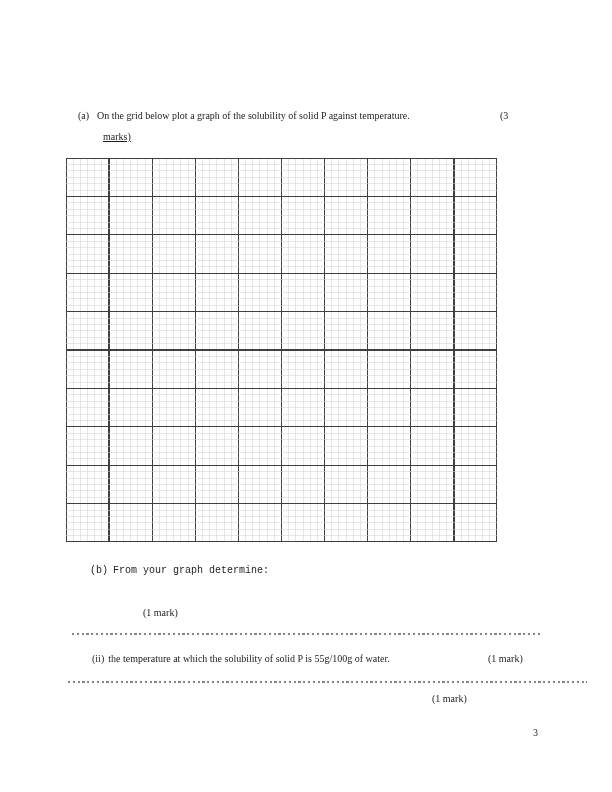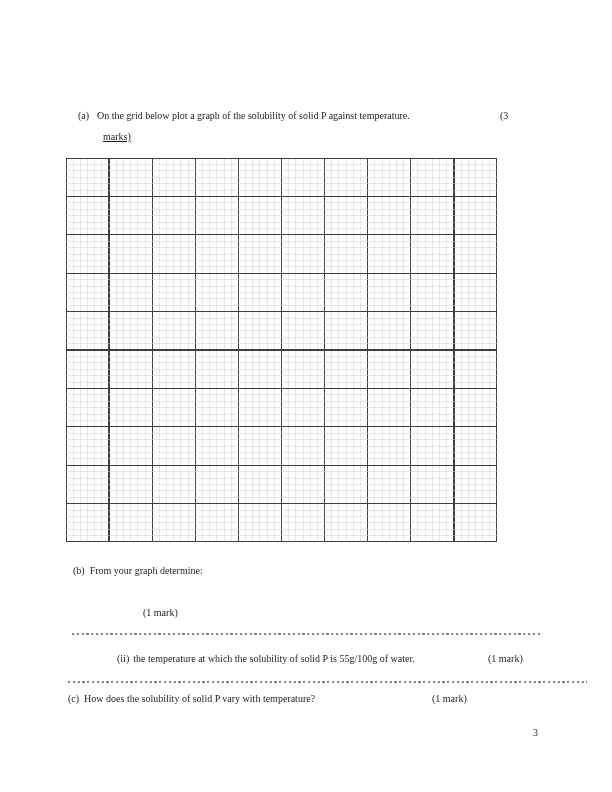--- a/index.html
+++ b/index.html
@@ -39,24 +39,24 @@
     position: absolute;
     height: 2px;
     background: repeating-linear-gradient(90deg, #858585 0px, #858585 2.2px, transparent 2.2px, transparent 4.8px);
   }
   .dotted-1 { left: 72px; top: 633px; width: 470px; }
   .dotted-2 { left: 68px; top: 681px; width: 519px; }
 
   .qa-line1   { left: 78px;  top: 110px; }
   .qa-marks1  { left: 500px; top: 110px; }
   .qa-line2   { left: 103px; top: 131px; text-decoration: underline; }
-  .qb-line    { left: 73px;  top: 565px; }
+  .qb-line    { left: 90px;  top: 565px; font-family: Liberation Mono, monospace; }
   .qbi-line   { left: 93px;  top: 587px; }
   .qbi-marks  { left: 143px; top: 607px; }
-  .qbii-line  { left: 92px;  top: 653px; margin-left: 25px; }
+  .qbii-line  { left: 92px;  top: 653px; }
   .qbii-marks { left: 488px; top: 653px; }
   .qc-line    { left: 68px;  top: 693px; }
   .qc-marks   { left: 432px; top: 693px; }
   .page-num   { left: 533px; top: 727px; }
 </style>
 </head>
 <body>
 
 <div class="page">
 
@@ -201,20 +201,17 @@
 
   <div class="dotted-line dotted-1"></div>
 
   <div class="abs qbii-line">
     <span class="qlabel qbii-label">(ii)</span><span>the temperature at which the solubility of solid P is 55g/100g of water.</span>
   </div>
   <div class="abs qbii-marks">(1 mark)</div>
 
   <div class="dotted-line dotted-2"></div>
 
-  <div class="abs qc-line">
-    <span class="qlabel qc-label">(c)</span><span>How does the solubility of solid P vary with temperature?</span>
-  </div>
   <div class="abs qc-marks">(1 mark)</div>
 
   <div class="abs page-num">3</div>
 
 </div>
 
 </body></html>

